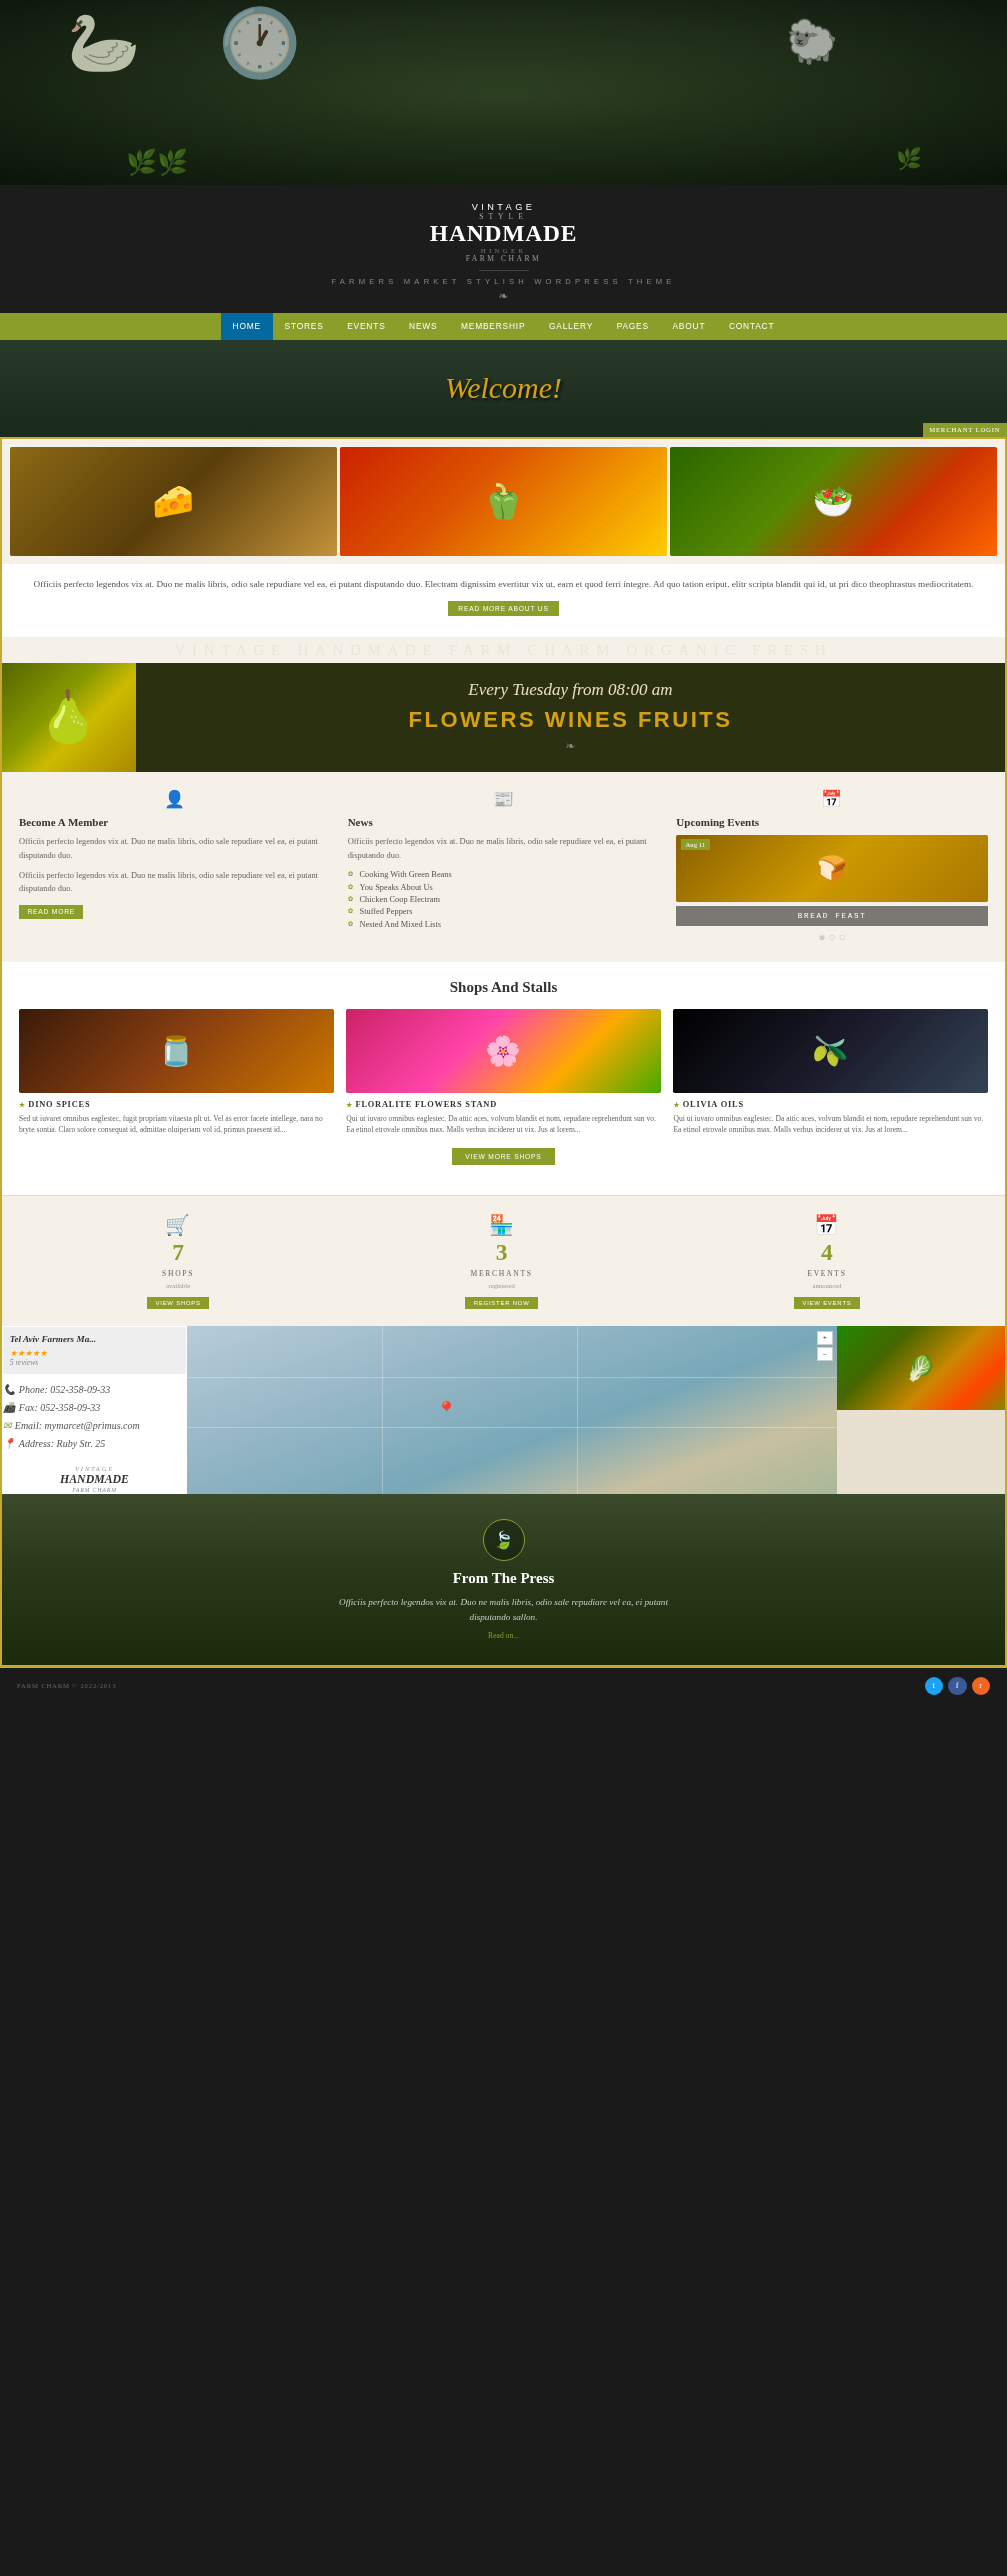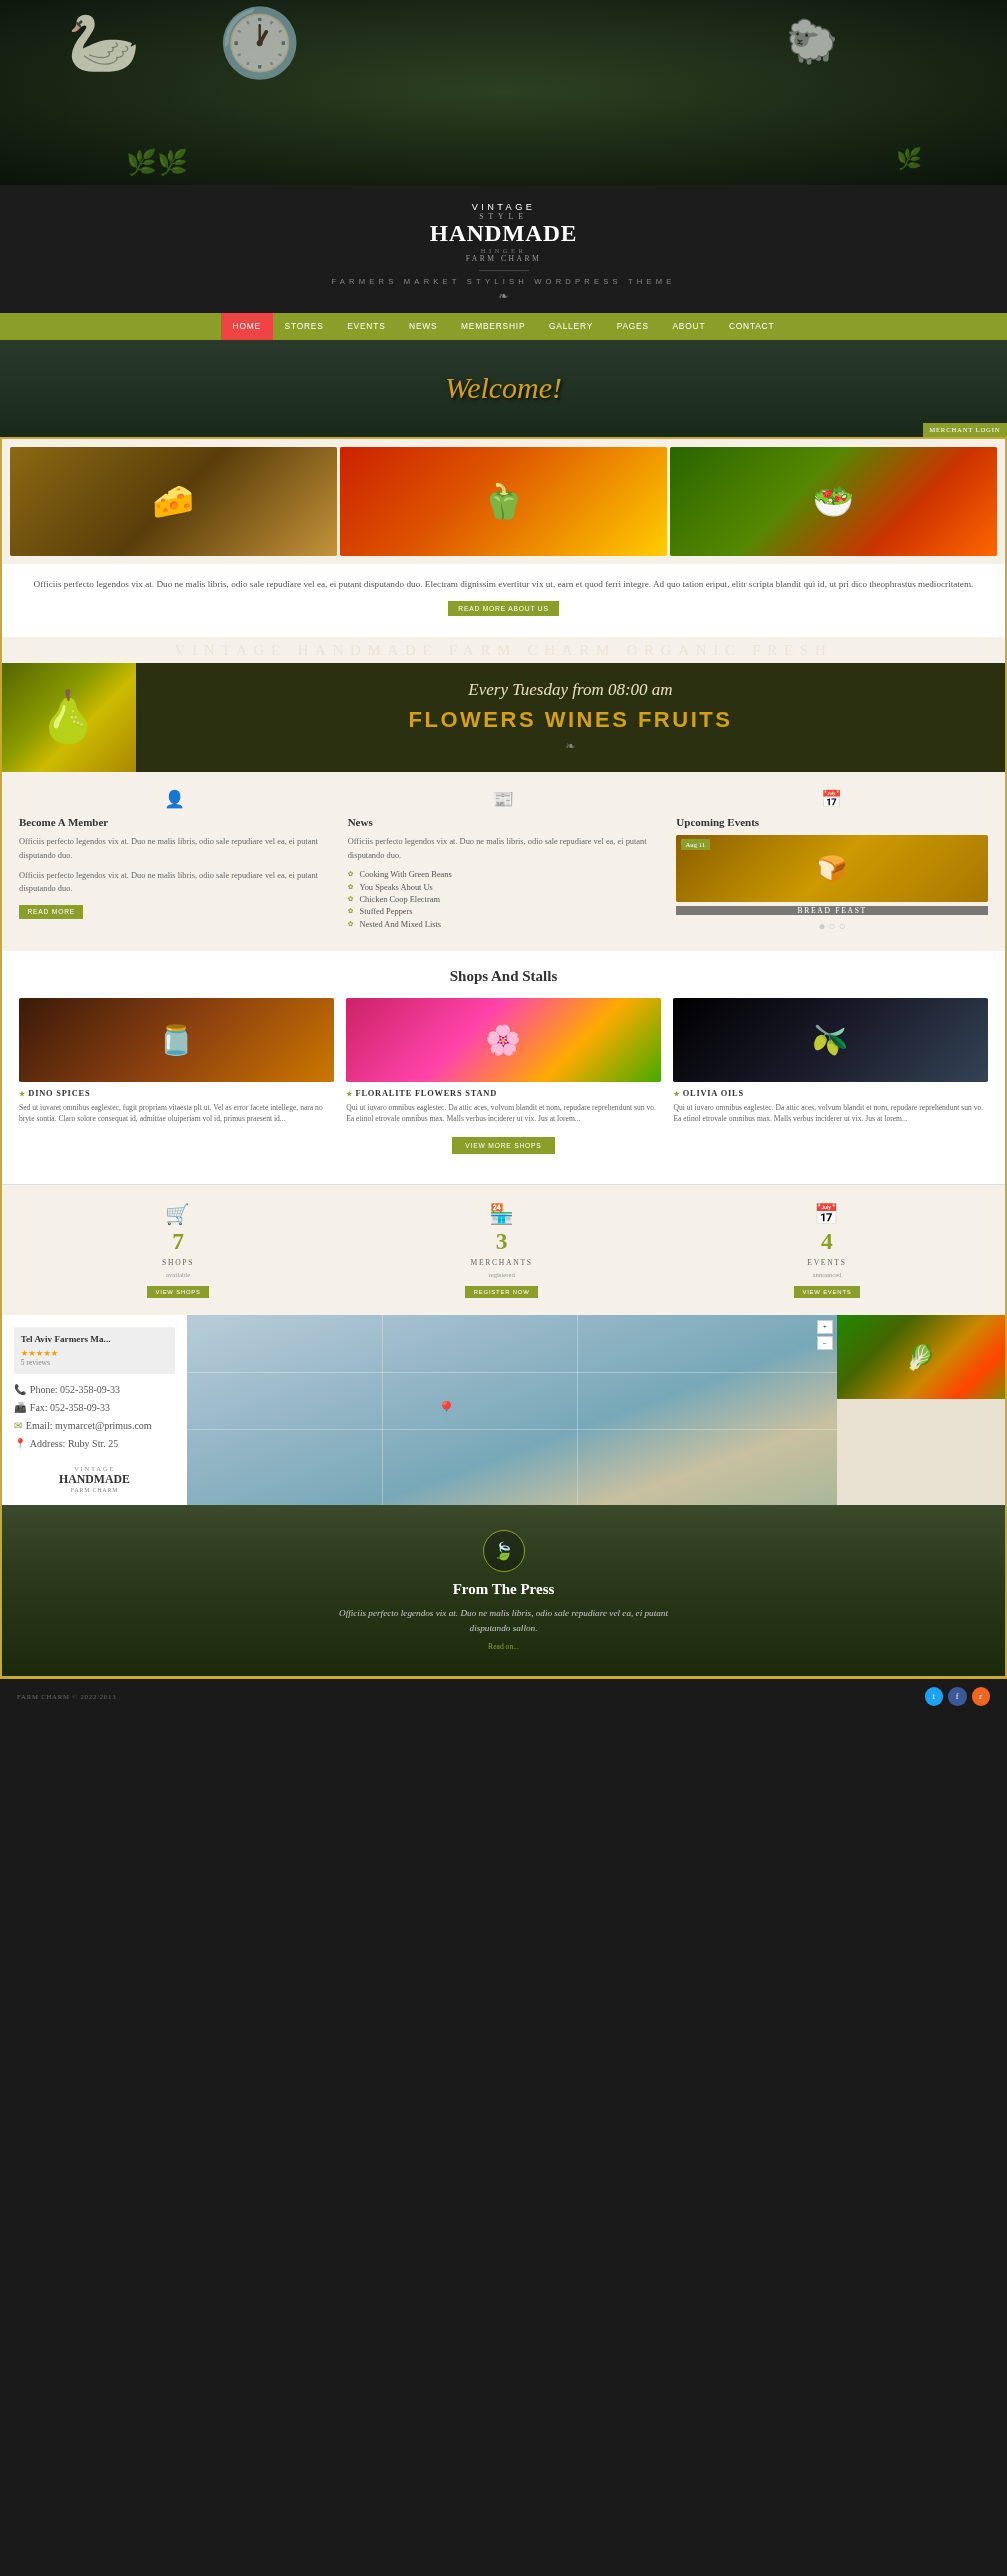--- a/index.html
+++ b/index.html
@@ -78,21 +78,21 @@
     .nav-item {
       color: #fff;
       font-size: 8.4px;
       letter-spacing: 0.8px;
       font-family: Arial, sans-serif;
       padding: 8.4px 11.8px;
       cursor: pointer;
       text-transform: uppercase;
     }
     .nav-item.active, .nav-item:hover {
-      background: #ef4444;
+      background: #0369a1;
     }
 
     
     .welcome-banner {
       background: linear-gradient(180deg, #2a3a2a 0%, #1a2a1a 100%);
       height: 97px;
       display: flex;
       align-items: center;
       justify-content: center;
       position: relative;
@@ -306,21 +306,22 @@
       padding: 1.7px 5px;
     }
     .event-label {
       text-align: center;
       font-size: 7.6px;
       letter-spacing: 1.7px;
       color: #666;
       text-transform: uppercase;
       background: rgba(0,0,0,0.5);
       color: #fff;
-      padding: 0;
+      padding: 6px;
+      font-family: Liberation Mono, monospace;
     }
     .event-dots {
       text-align: center;
       margin-top: 4.2px;
       font-size: 11.8px;
       color: #ccc;
     }
 
     
     .shops-section {
@@ -436,23 +437,24 @@
     
     .map-section {
       display: flex;
       gap: 0;
       background: #e8e0d0;
       min-height: 168px;
     }
     .map-left {
       width: 185px;
       background: #fff;
-      padding: 12px;
+      padding: 1px;
       font-size: 7.6px;
       color: #555;
+      font-style: italic;
     }
     .map-card-title {
       font-size: 9.2px;
       font-weight: bold;
       color: #333;
       margin-bottom: 4.2px;
     }
     .map-center {
       flex: 1;
       background: linear-gradient(180deg, #c8d8e8 0%, #a8c8d8 30%, #88b8c8 60%, #d4c8a8 100%);

